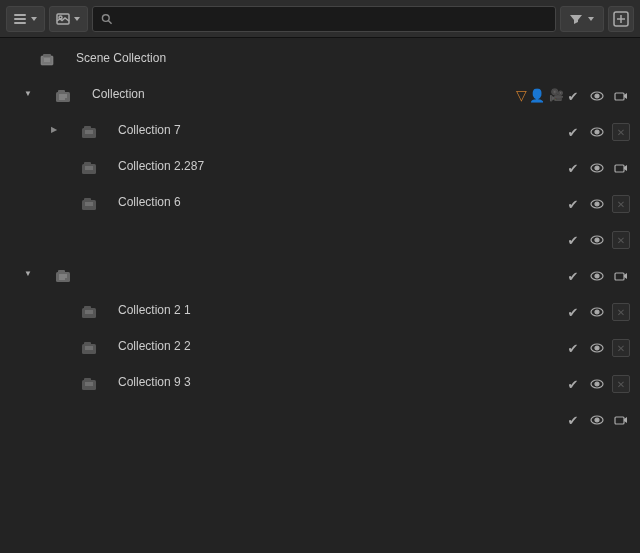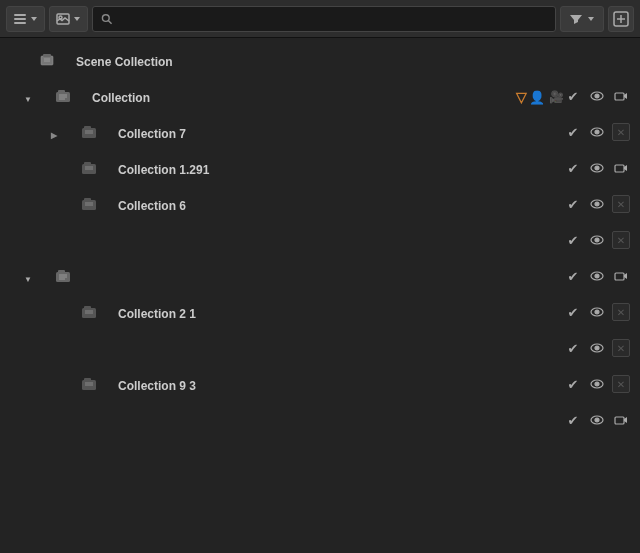--- a/index.html
+++ b/index.html
@@ -97,25 +97,24 @@
       height: 36px;
       padding: 0 6px;
       cursor: pointer;
       position: relative;
     }
     .indent-0 { padding-left: 6px; }
     .indent-1 { padding-left: 22px; }
     .indent-2 { padding-left: 48px; }
     .row-content {
       display: flex;
-      align-items: flex-end;
+      align-items: flex-start;
       flex: 1;
       gap: 20px;
       min-width: 0;
-      font-weight: bold;
     }
     .expand-arrow {
       width: 12px;
       height: 12px;
       display: flex;
       align-items: center;
       justify-content: center;
       color: #aaa;
       font-size: 8px;
       flex-shrink: 0;
@@ -342,21 +341,21 @@
       <div class="row-content">
         <div class="expand-placeholder"></div>
         <div class="coll-svg">
           <svg width="18" height="18" viewBox="0 0 18 18">
             <rect x="2" y="5" width="14" height="10" rx="1.5" fill="#555"></rect>
             <rect x="4" y="3" width="7" height="4" rx="1" fill="#555"></rect>
             <line x1="5" y1="8" x2="13" y2="8" stroke="#888" stroke-width="1"></line>
             <line x1="5" y1="10" x2="13" y2="10" stroke="#888" stroke-width="1"></line>
           </svg>
         </div>
-        <span class="row-label">Collection 1.291</span>
+        <span class="row-label">Collection 2.287</span>
       </div>
       <div class="row-controls">
         <div class="ctrl-check">✔</div>
         <div class="ctrl-eye">
           <svg width="14" height="10" viewBox="0 0 14 10" fill="none" stroke="#aaa" stroke-width="1.2">
             <ellipse cx="7" cy="5" rx="6" ry="4"></ellipse>
             <circle cx="7" cy="5" r="2" fill="#aaa"></circle>
           </svg>
         </div>
         <div class="ctrl-cam">
@@ -455,43 +454,55 @@
           <svg width="14" height="10" viewBox="0 0 14 10" fill="none" stroke="#aaa" stroke-width="1.2">
             <ellipse cx="7" cy="5" rx="6" ry="4"></ellipse>
             <circle cx="7" cy="5" r="2" fill="#aaa"></circle>
           </svg>
         </div>
         <div class="ctrl-x">✕</div>
       </div>
     </div>
 
     <div class="tree-row indent-2">
-      <div class="row-controls">
-        <div class="ctrl-check">✔</div>
-        <div class="ctrl-eye">
-          <svg width="14" height="10" viewBox="0 0 14 10" fill="none" stroke="#aaa" stroke-width="1.2">
-            <ellipse cx="7" cy="5" rx="6" ry="4"></ellipse>
-            <circle cx="7" cy="5" r="2" fill="#aaa"></circle>
-          </svg>
-        </div>
-        <div class="ctrl-x">✕</div>
-      </div>
-    </div>
-
-    <div class="tree-row indent-2">
       <div class="row-content">
         <div class="expand-placeholder"></div>
         <div class="coll-svg">
           <svg width="18" height="18" viewBox="0 0 18 18">
             <rect x="2" y="5" width="14" height="10" rx="1.5" fill="#555"></rect>
             <rect x="4" y="3" width="7" height="4" rx="1" fill="#555"></rect>
             <line x1="5" y1="8" x2="13" y2="8" stroke="#888" stroke-width="1"></line>
             <line x1="5" y1="10" x2="13" y2="10" stroke="#888" stroke-width="1"></line>
           </svg>
         </div>
+        <span class="row-label">Collection 2 2</span>
+      </div>
+      <div class="row-controls">
+        <div class="ctrl-check">✔</div>
+        <div class="ctrl-eye">
+          <svg width="14" height="10" viewBox="0 0 14 10" fill="none" stroke="#aaa" stroke-width="1.2">
+            <ellipse cx="7" cy="5" rx="6" ry="4"></ellipse>
+            <circle cx="7" cy="5" r="2" fill="#aaa"></circle>
+          </svg>
+        </div>
+        <div class="ctrl-x">✕</div>
+      </div>
+    </div>
+
+    <div class="tree-row indent-2">
+      <div class="row-content">
+        <div class="expand-placeholder"></div>
+        <div class="coll-svg">
+          <svg width="18" height="18" viewBox="0 0 18 18">
+            <rect x="2" y="5" width="14" height="10" rx="1.5" fill="#555"></rect>
+            <rect x="4" y="3" width="7" height="4" rx="1" fill="#555"></rect>
+            <line x1="5" y1="8" x2="13" y2="8" stroke="#888" stroke-width="1"></line>
+            <line x1="5" y1="10" x2="13" y2="10" stroke="#888" stroke-width="1"></line>
+          </svg>
+        </div>
         <span class="row-label">Collection 9 3</span>
       </div>
       <div class="row-controls">
         <div class="ctrl-check">✔</div>
         <div class="ctrl-eye">
           <svg width="14" height="10" viewBox="0 0 14 10" fill="none" stroke="#aaa" stroke-width="1.2">
             <ellipse cx="7" cy="5" rx="6" ry="4"></ellipse>
             <circle cx="7" cy="5" r="2" fill="#aaa"></circle>
           </svg>
         </div>

